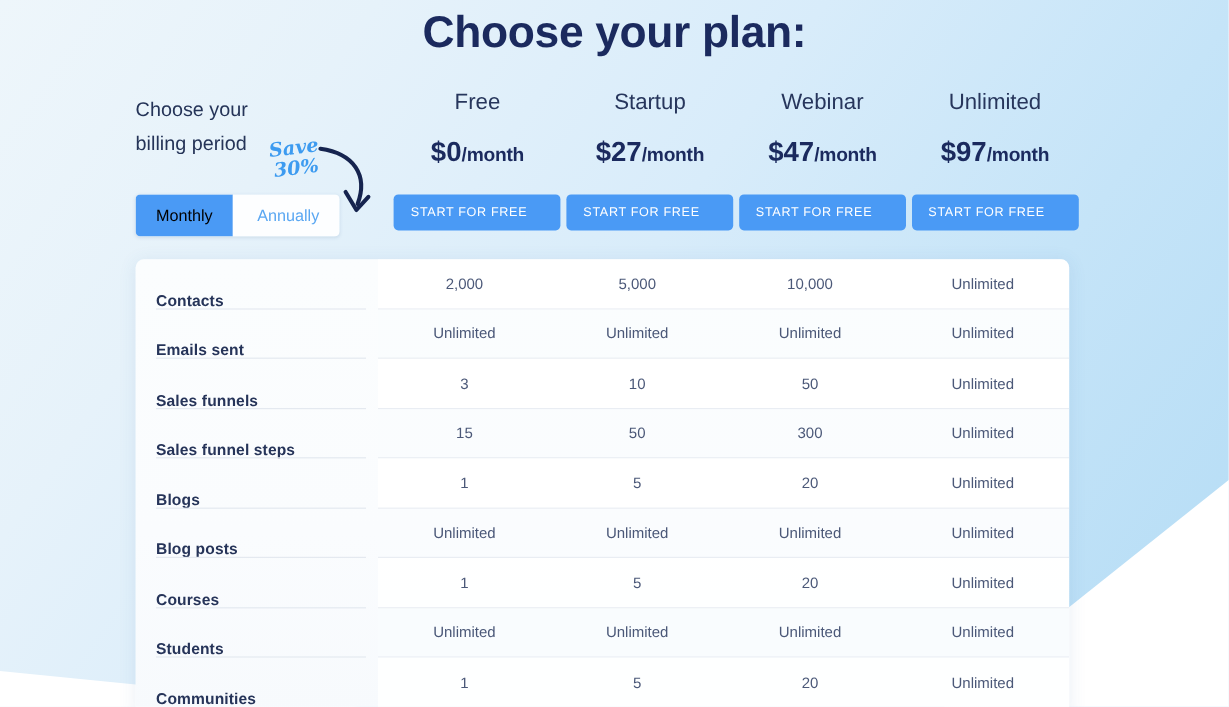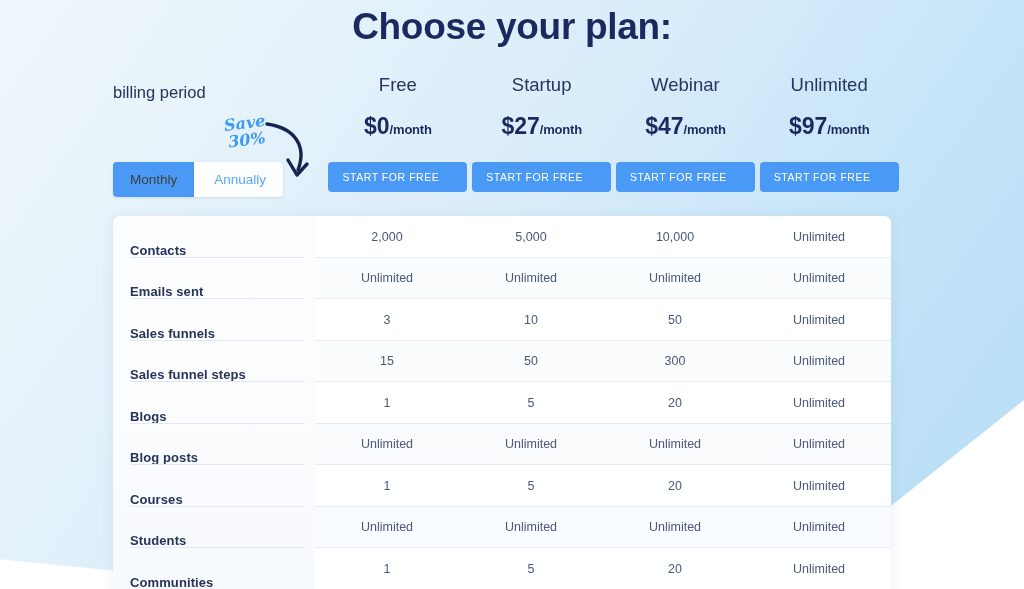--- a/index.html
+++ b/index.html
@@ -121,21 +121,21 @@
   }
   .toggle-opt {
     font-size: 13.5px;
     padding: 10px 17px;
     cursor: pointer;
     white-space: nowrap;
     line-height: 15px;
   }
   .toggle-opt.active {
     background: #4a9af5;
-    color: #404040;
+    color: #000000;
   }
   .toggle-opt.inactive {
     background: #fdfeff;
     color: #5aa7f2;
     padding-left: 20px;
   }
 
   
   .plans {
     position: absolute;
@@ -155,21 +155,21 @@
     margin-bottom: 17px;
   }
   .plan-price {
     font-size: 23px;
     font-weight: bold;
     color: #1b2a5e;
     line-height: 26px;
     margin-bottom: 19px;
   }
   .plan-price .per {
-    font-size: 13px;
+    font-size: 16px;
     font-weight: bold;
     letter-spacing: -0.2px;
   }
   .plan-cta {
     display: inline-block;
     background: #4a9af5;
     color: #ffffff;
     font-size: 10.5px;
     letter-spacing: 0.55px;
     padding: 9px 28px 9px 14px;
@@ -254,20 +254,21 @@
 
 <div class="page-bg"></div>
 <div class="wedge-left"></div>
 <div class="wedge-right"></div>
 
 <div class="content">
 
   <div class="page-title">Choose your plan:</div>
 
   <div class="billing-block">
+    <div class="billing-label">Choose your</div>
     <div class="billing-label">billing period</div>
 
     <div class="save-badge">
       <span>Save</span>
       <span class="l2">30%</span>
     </div>
 
     <svg class="curve-arrow" viewBox="0 0 52 66">
       <path d="M6 4 C 34 8, 46 26, 37 50" fill="none" stroke="#16244f" stroke-width="3.4" stroke-linecap="round"></path>
       <path d="M27 40 L 36 55 L 46 44" fill="none" stroke="#16244f" stroke-width="3.4" stroke-linecap="round" stroke-linejoin="round"></path>

